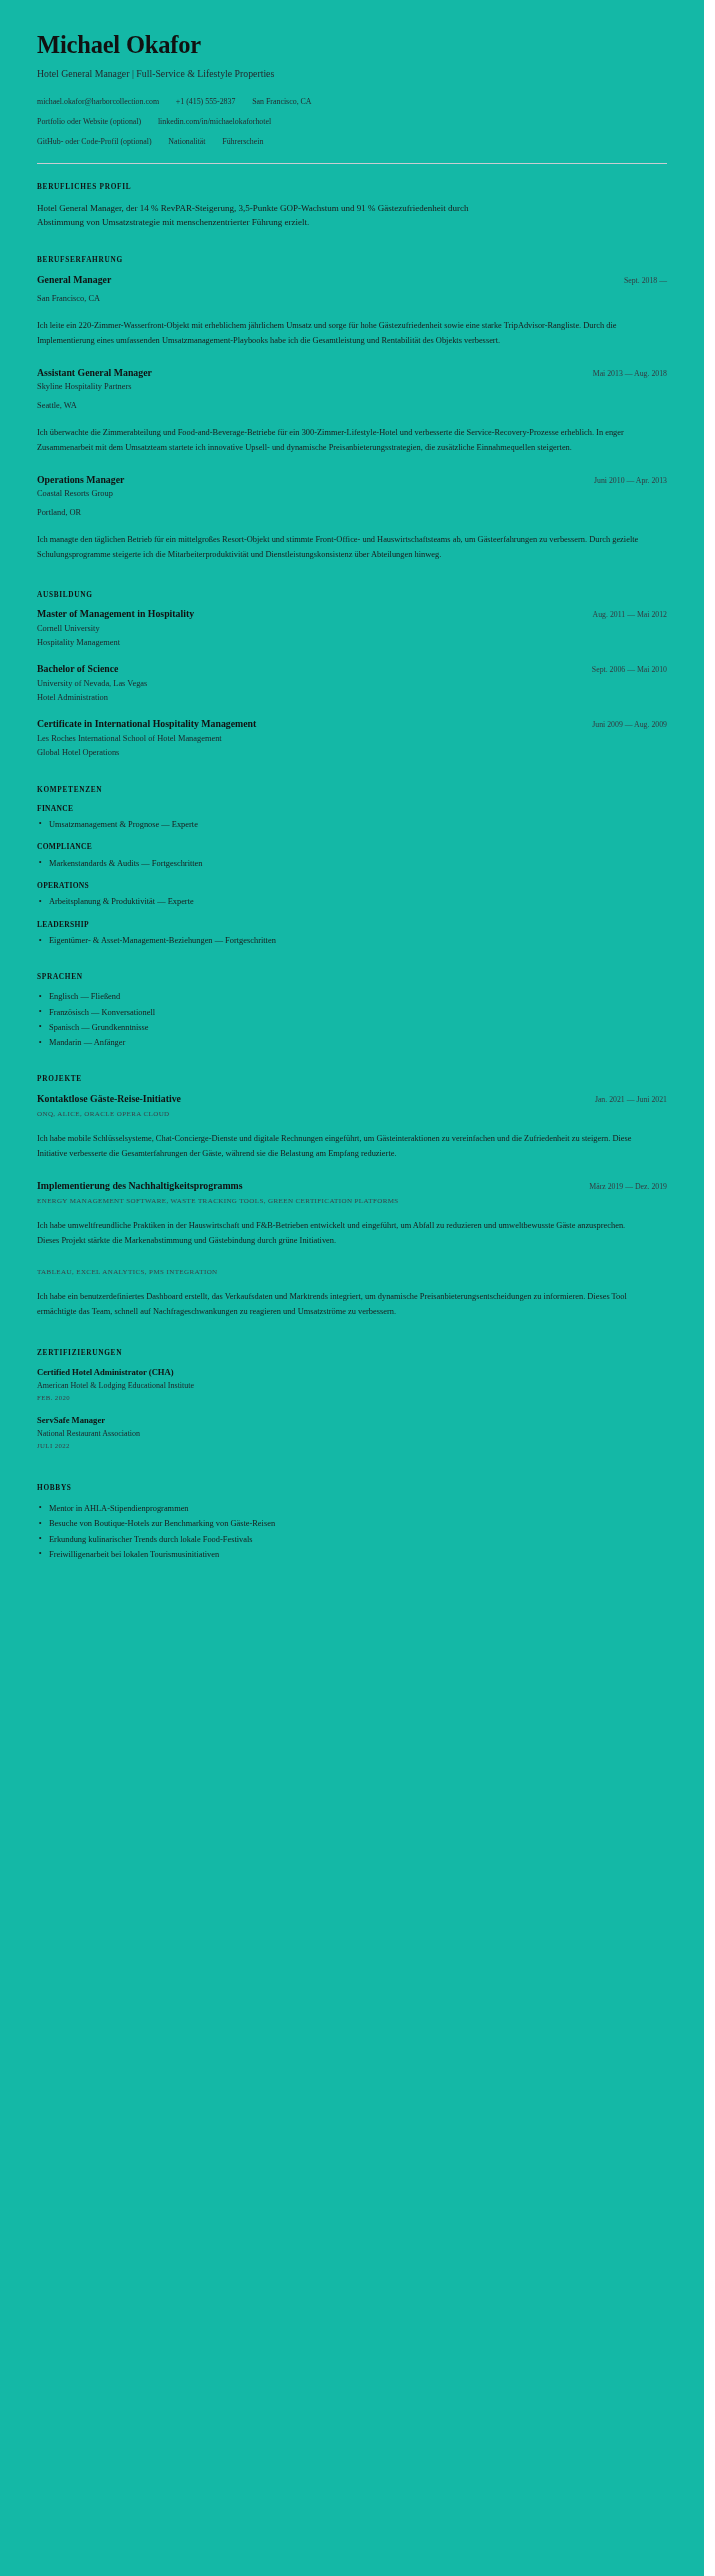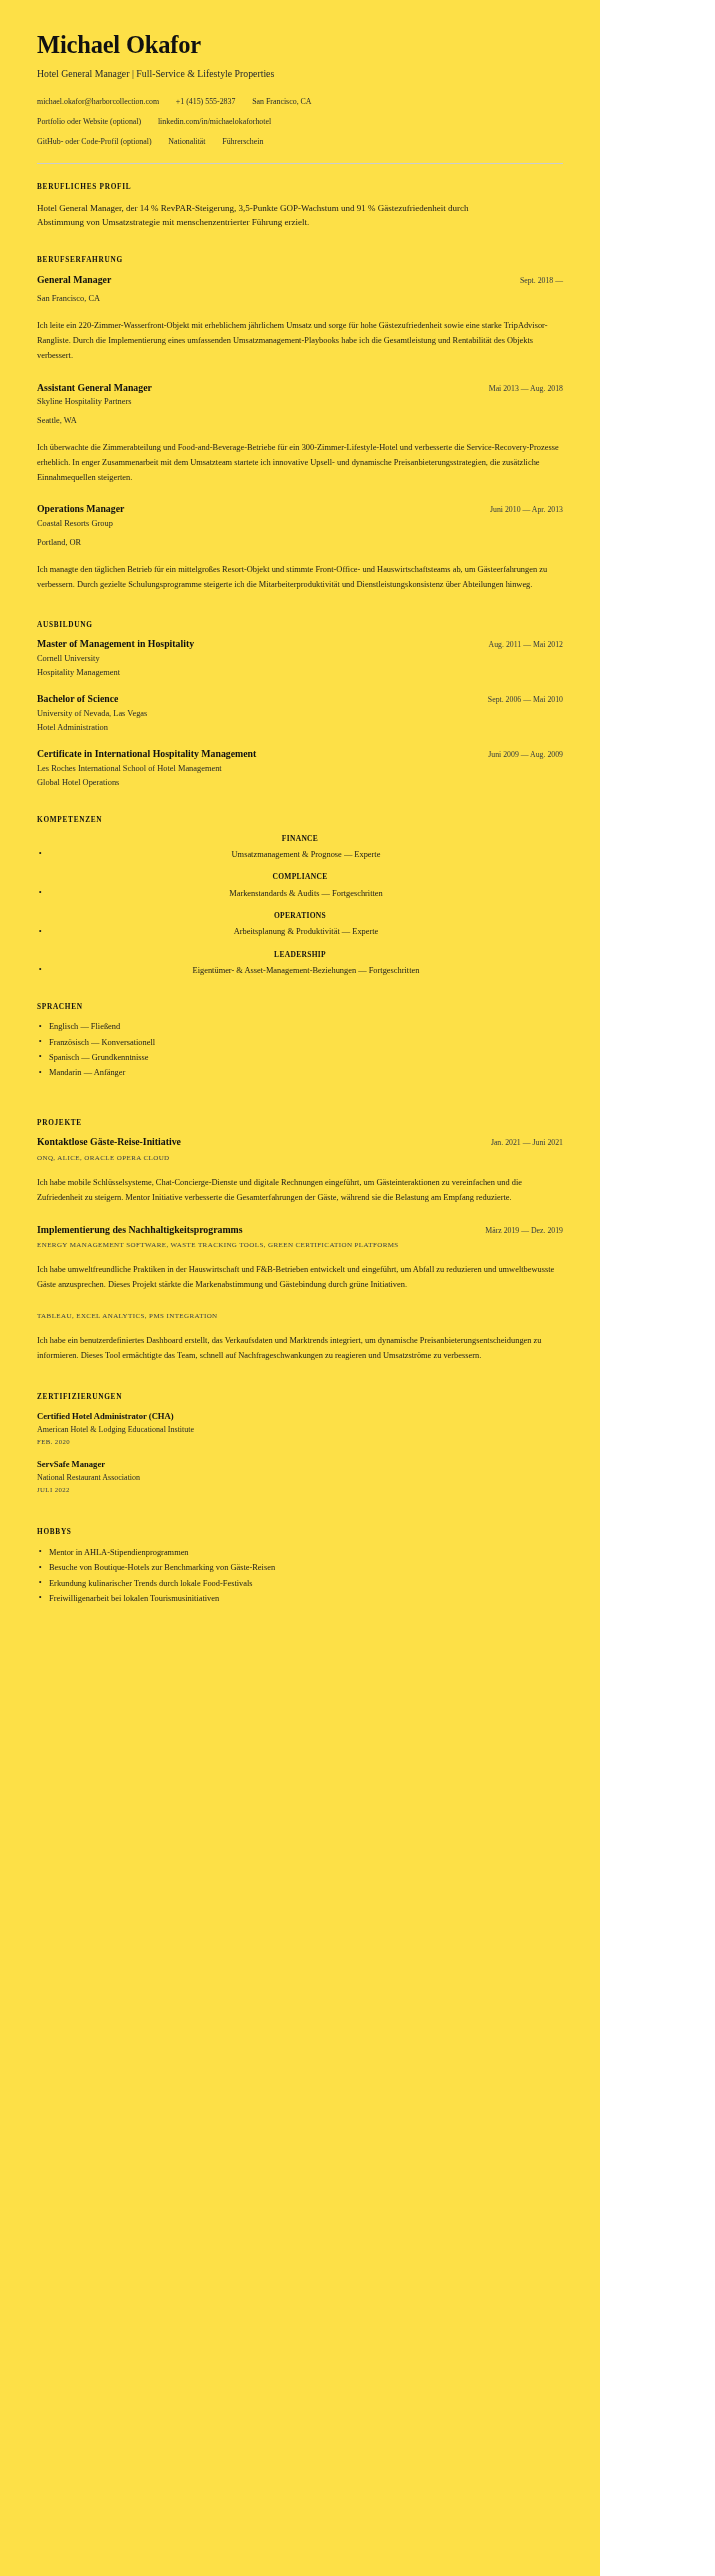--- a/index.html
+++ b/index.html
@@ -9,23 +9,23 @@
     padding: 0;
     background: #ffffff;
   }
   body {
     font-family: "Liberation Serif", "DejaVu Serif", serif;
     color: #1a1a1a;
     width: 716px;
     min-height: 2576px;
   }
   .page {
-    width: 600px;
+    width: 704px;
     min-height: 2576px;
-    background: #fde047;
+    background: #14b8a6;
     padding: 31px 37px 28px 37px;
   }
 
   
   .name {
     font-size: 24.5px;
     font-weight: bold;
     letter-spacing: -0.2px;
     line-height: 1.12;
     margin: 0 0 8.4px 0;
@@ -119,21 +119,21 @@
   }
   .entry-desc {
     font-size: 8.4px;
     line-height: 1.78;
     color: #1a1a1a;
     margin: 13px 0 0 0;
     max-width: 602px;
   }
 
   
-  .skill-group { margin-bottom: 10.7px; text-align: center; }
+  .skill-group { margin-bottom: 10.7px; }
   .skill-group:last-child { margin-bottom: 0; }
   .skill-cat {
     font-size: 7.5px;
     font-weight: bold;
     letter-spacing: 0.3px;
     text-transform: uppercase;
     color: #111111;
     margin: 0 0 5.4px 0;
   }
   ul.bullets {
@@ -315,30 +315,30 @@
   <section class="section" style="margin-top:24px;">
     <h2 class="section-title">SPRACHEN</h2>
     <ul class="bullets">
       <li>Englisch — Fließend</li>
       <li>Französisch — Konversationell</li>
       <li>Spanisch — Grundkenntnisse</li>
       <li>Mandarin — Anfänger</li>
     </ul>
   </section>
 
-  <section class="section" style="margin-top:38px;">
+  <section class="section" style="margin-top:24px;">
     <h2 class="section-title">PROJEKTE</h2>
 
     <div class="entry">
       <div class="entry-head">
         <h3 class="entry-title">Kontaktlose Gäste-Reise-Initiative</h3>
         <span class="entry-dates">Jan. 2021 — Juni 2021</span>
       </div>
       <div class="entry-meta">ONQ, ALICE, ORACLE OPERA CLOUD</div>
-      <p class="entry-desc">Ich habe mobile Schlüsselsysteme, Chat-Concierge-Dienste und digitale Rechnungen eingeführt, um Gästeinteraktionen zu vereinfachen und die Zufriedenheit zu steigern. Mentor Initiative verbesserte die Gesamterfahrungen der Gäste, während sie die Belastung am Empfang reduzierte.</p>
+      <p class="entry-desc">Ich habe mobile Schlüsselsysteme, Chat-Concierge-Dienste und digitale Rechnungen eingeführt, um Gästeinteraktionen zu vereinfachen und die Zufriedenheit zu steigern. Diese Initiative verbesserte die Gesamterfahrungen der Gäste, während sie die Belastung am Empfang reduzierte.</p>
     </div>
 
     <div class="entry">
       <div class="entry-head">
         <h3 class="entry-title">Implementierung des Nachhaltigkeitsprogramms</h3>
         <span class="entry-dates">März 2019 — Dez. 2019</span>
       </div>
       <div class="entry-meta">ENERGY MANAGEMENT SOFTWARE, WASTE TRACKING TOOLS, GREEN CERTIFICATION PLATFORMS</div>
       <p class="entry-desc">Ich habe umweltfreundliche Praktiken in der Hauswirtschaft und F&amp;B-Betrieben entwickelt und eingeführt, um Abfall zu reduzieren und umweltbewusste Gäste anzusprechen. Dieses Projekt stärkte die Markenabstimmung und Gästebindung durch grüne Initiativen.</p>
     </div>

